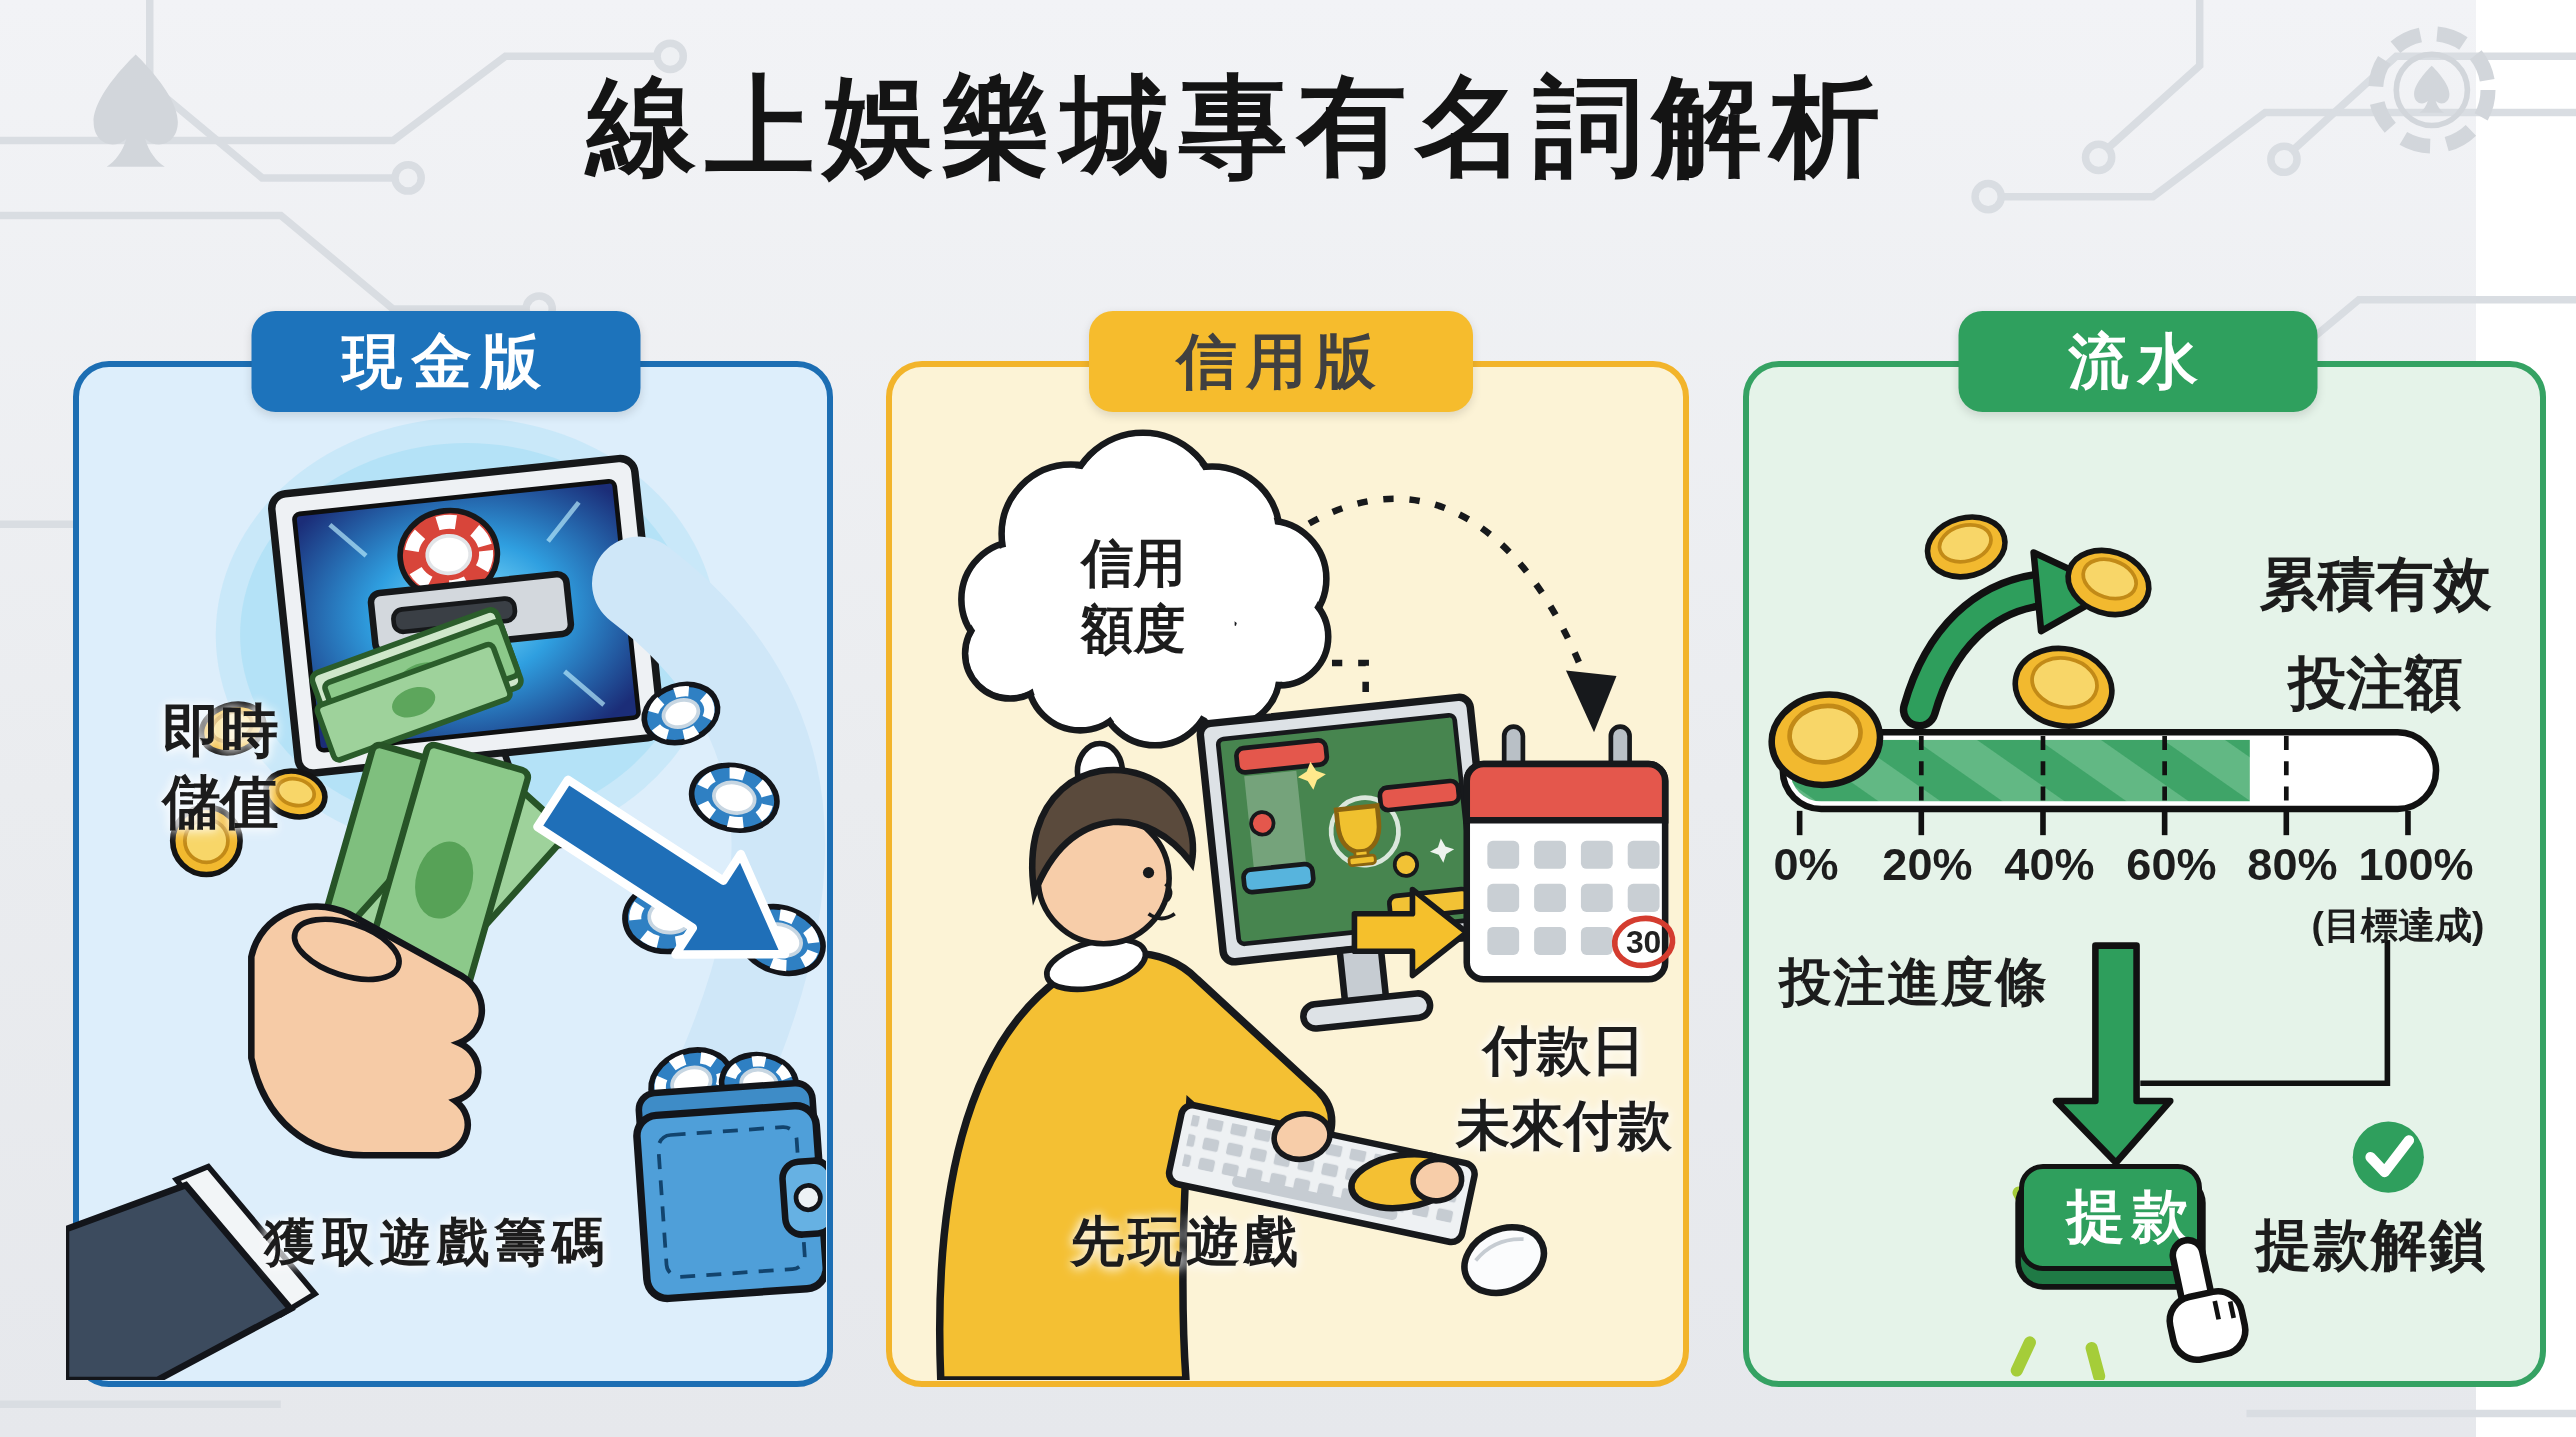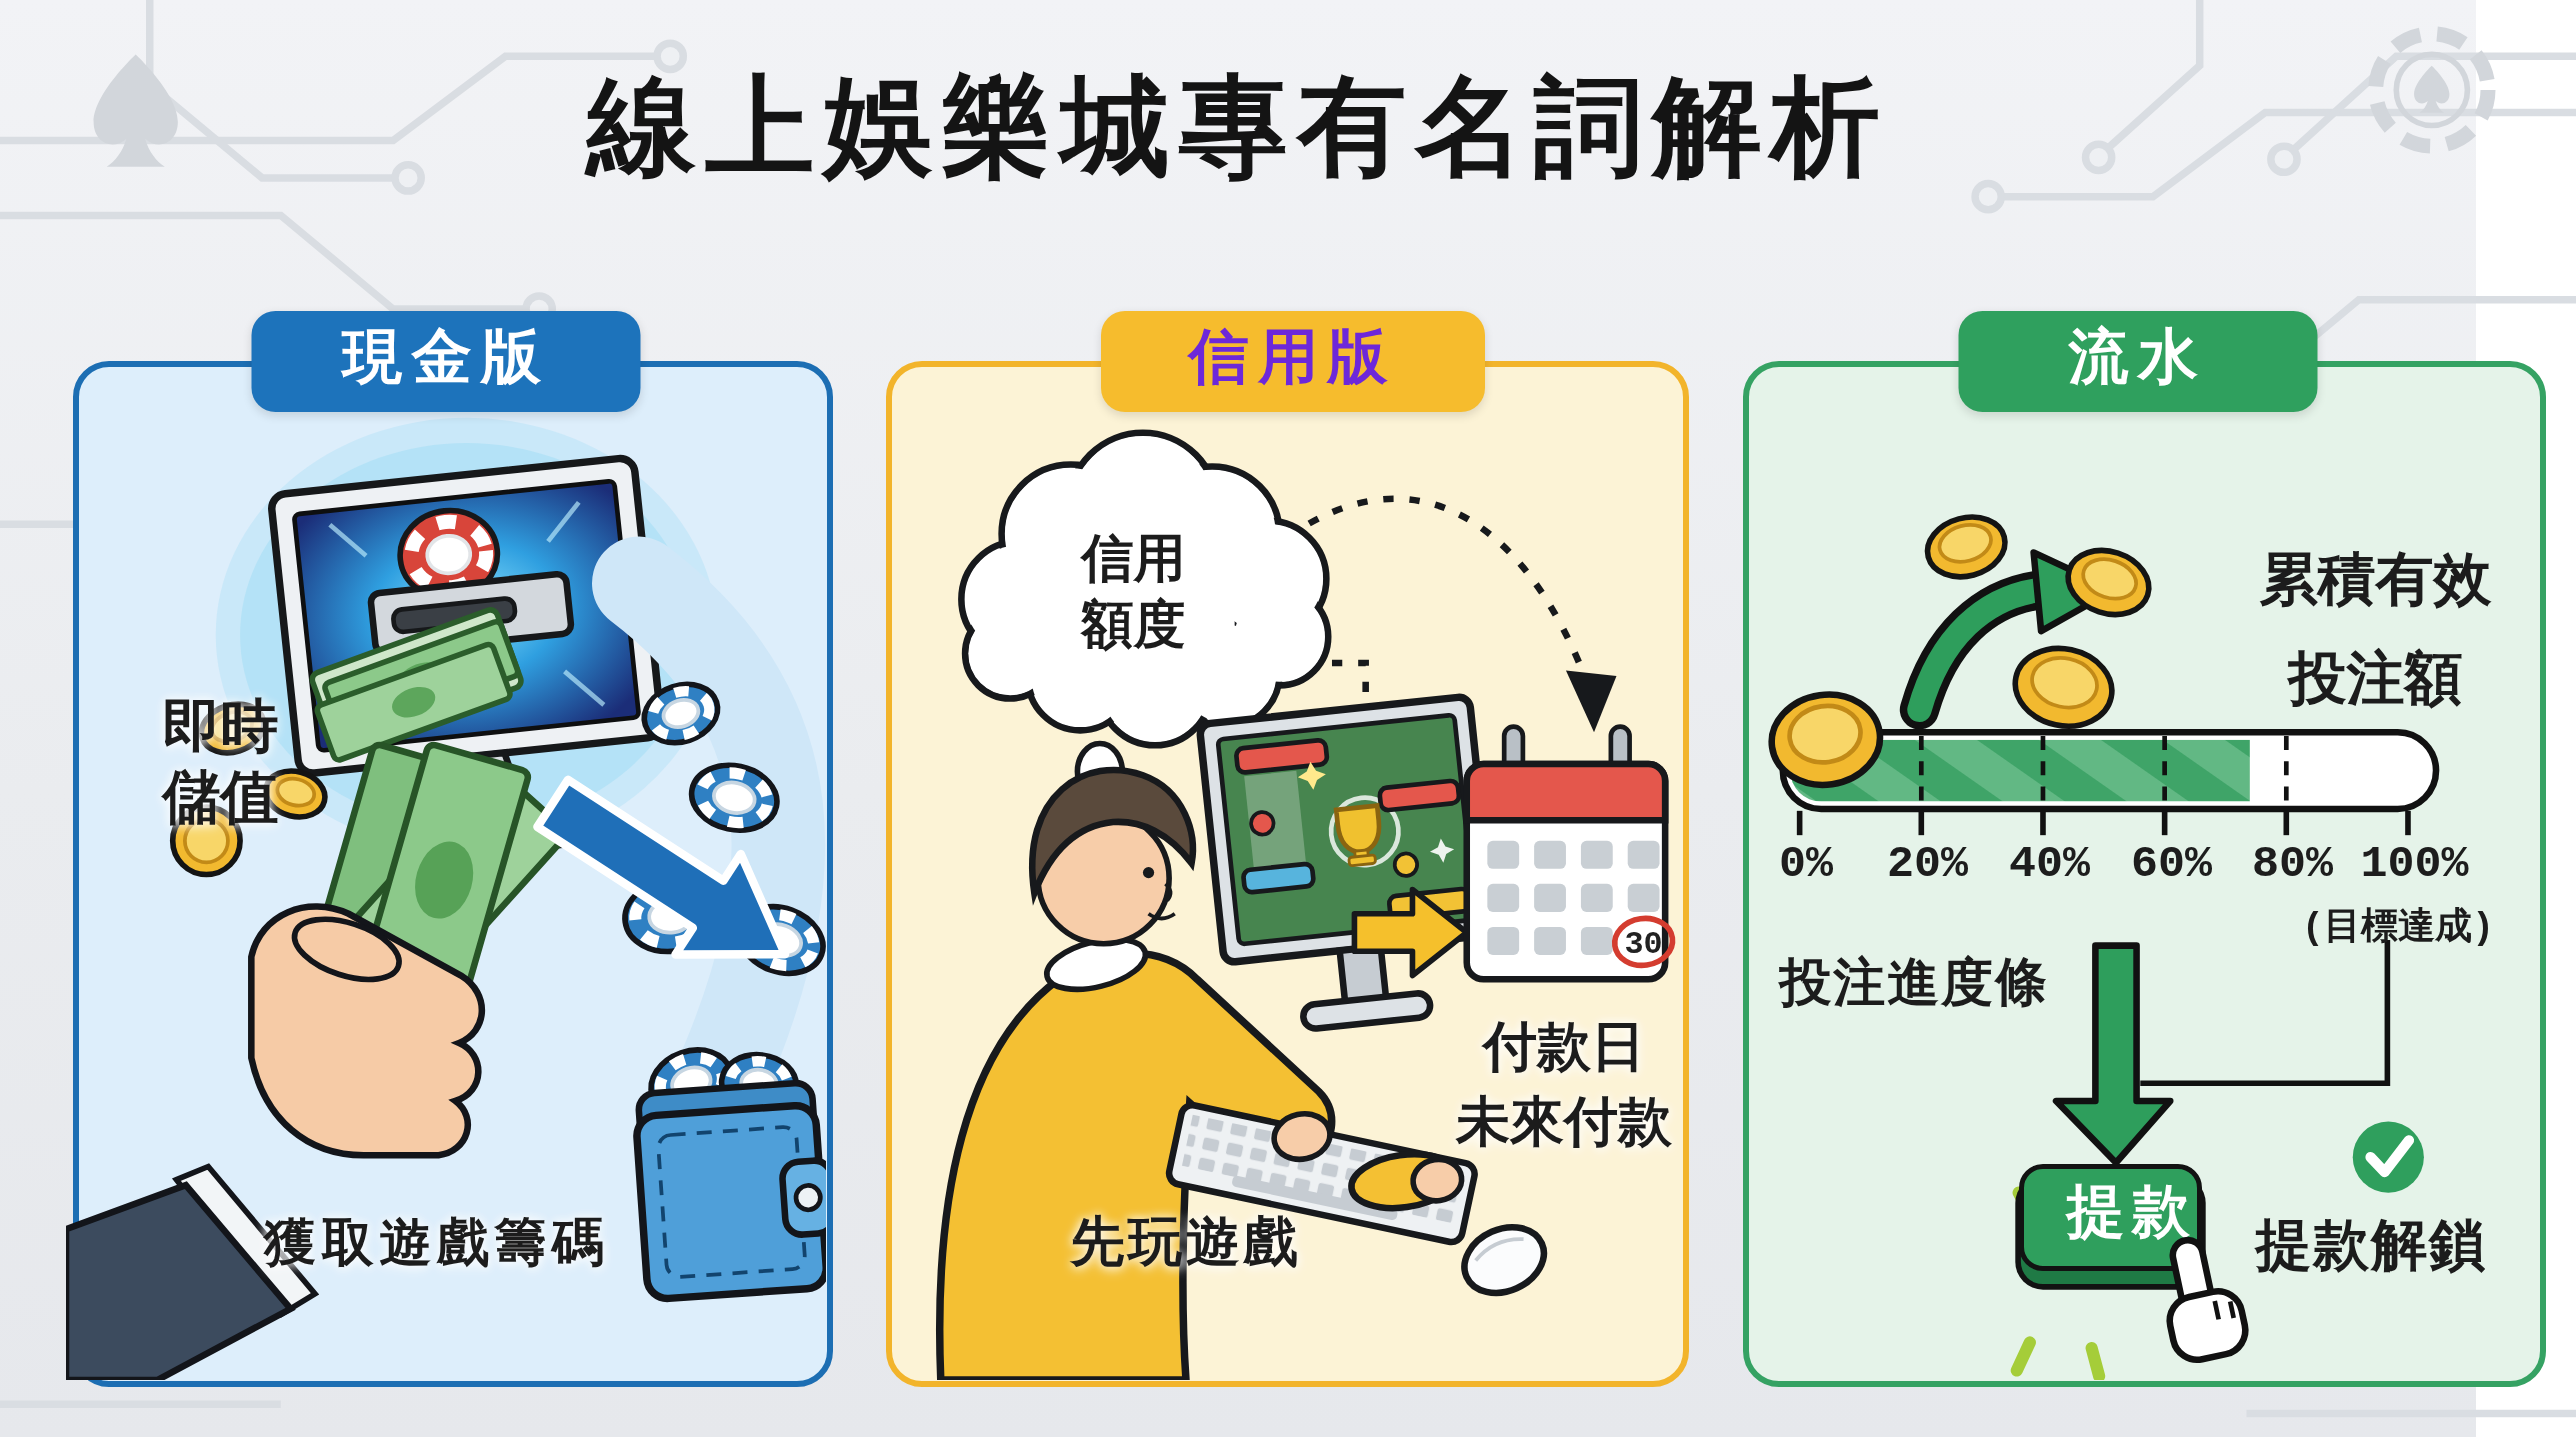--- a/index.html
+++ b/index.html
@@ -1,31 +1,31 @@
 <!DOCTYPE html>
 <html style="font-size:15px"><head>
 <meta charset="utf-8">
 <style>
   html,body{margin:0;padding:0;overflow:hidden;}
   #canvas{position:relative;width:2476px;height:1438px;
     background:linear-gradient(180deg,#f2f3f6 0%,#eaecef 55%,#e6e8ec 100%);
-    font-family:Liberation Mono, monospace;color:#1d1d1d;}
+    font-family:Liberation Sans, sans-serif;color:#1d1d1d;}
   .bgdeco{position:absolute;left:0;top:0;z-index:0;}
   h1#title{position:absolute;top:54px;left:0;width:100%;margin:0;text-align:center;
     font-size:109px;font-weight:800;letter-spacing:9.4px;color:#141414;z-index:2;}
   .panel{position:absolute;top:361px;height:1026px;border-radius:36px;border:6.6px solid;box-sizing:border-box;z-index:1;}
   .panel .layer{position:absolute;left:-6.6px;top:-6.6px;width:100%;height:100%;}
   #panel-cash{left:73px;width:760px;background:#ddeefb;border-color:#1c6eb3;}
   #panel-credit{left:886px;width:803px;background:#fcf3d6;border-color:#f2b42b;}
   #panel-turnover{left:1743px;width:803px;background:#e5f3e9;border-color:#35a263;}
   .pill{position:absolute;top:-49px;left:50%;transform:translateX(-50%);height:101px;border-radius:24px;
     text-align:center;line-height:101px;font-size:60px;font-weight:800;letter-spacing:9.4px;z-index:4;
     box-shadow:0 3.7px 9.4px rgba(0,0,0,.12);}
   #pill-cash{width:389px;background:#1d73bb;color:#ffffff;}
-  #pill-credit{width:384px;background:#f6bc2d;color:#6d28d9;margin-left:12px;}
+  #pill-credit{width:384px;background:#f6bc2d;color:#404040;}
   #pill-turnover{width:359px;background:#2fa05e;color:#ffffff;}
   .art{position:absolute;left:-6.6px;top:-6.6px;z-index:1;}
   .artfront{position:absolute;z-index:3;}
   .txt{position:absolute;z-index:2;font-weight:800;color:#1c1c1c;}
   .halo{text-shadow:0 0 9.4px rgba(255,255,255,.95),0 1.9px 13px rgba(255,255,255,.8);text-align:right;}
   
   #cash-side-label{left:47px;top:335px;width:202px;text-align:center;font-size:58px;line-height:71px;}
   #cash-bottom-label{left:112px;top:848px;width:505px;text-align:center;font-size:52px;letter-spacing:5.6px;}
   
   #credit-bubble-label{left:131px;top:170px;width:234px;text-align:center;font-size:52px;line-height:66px;}

